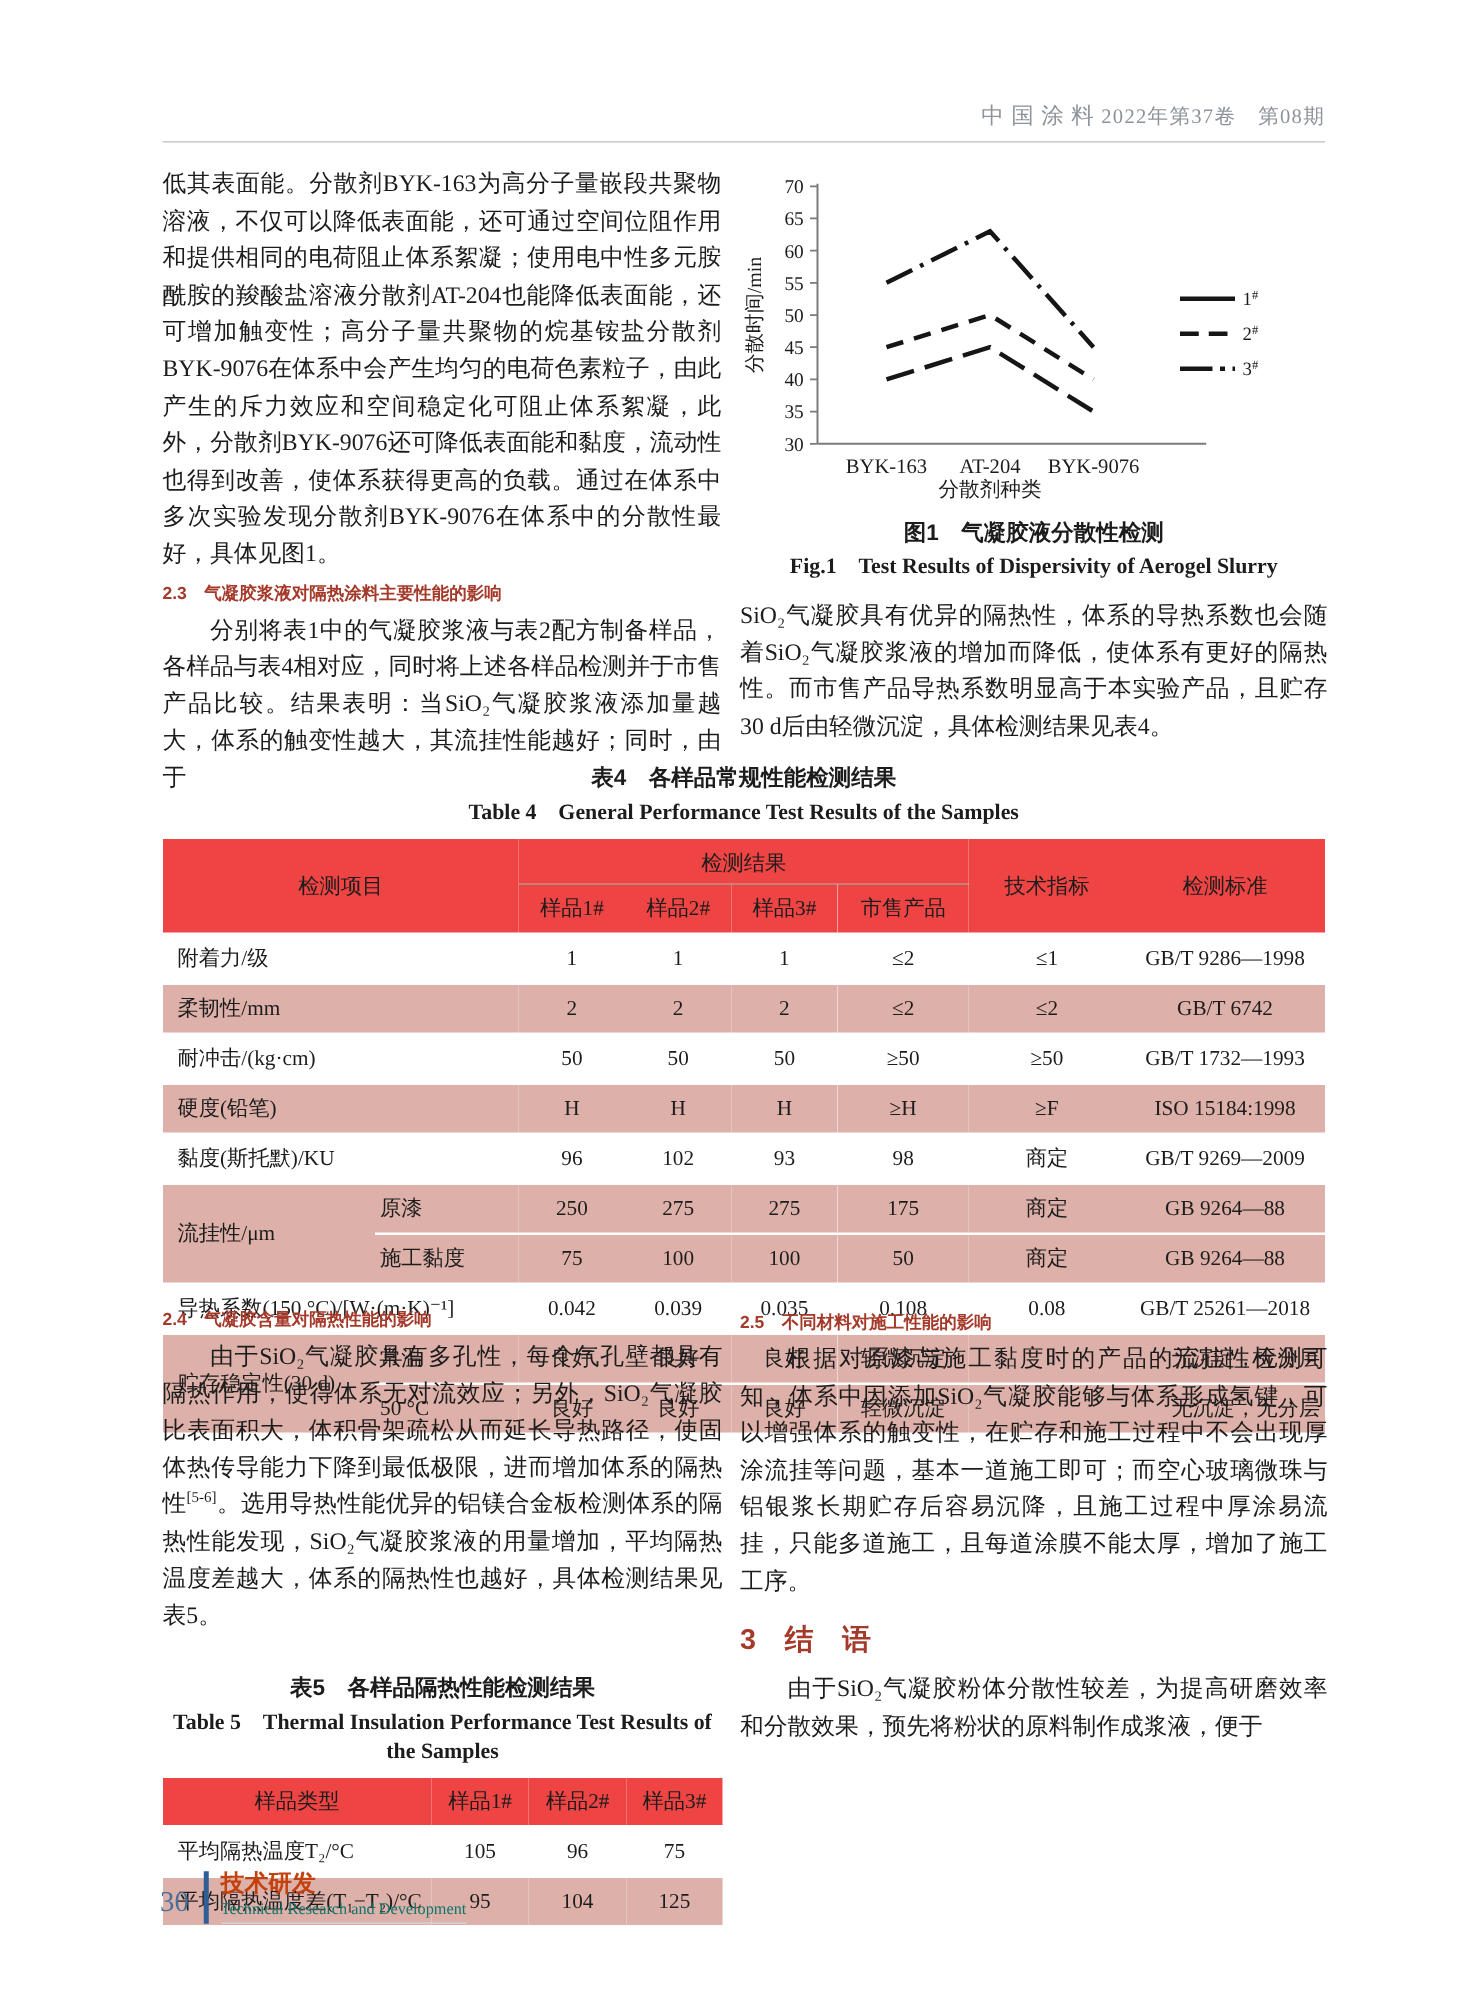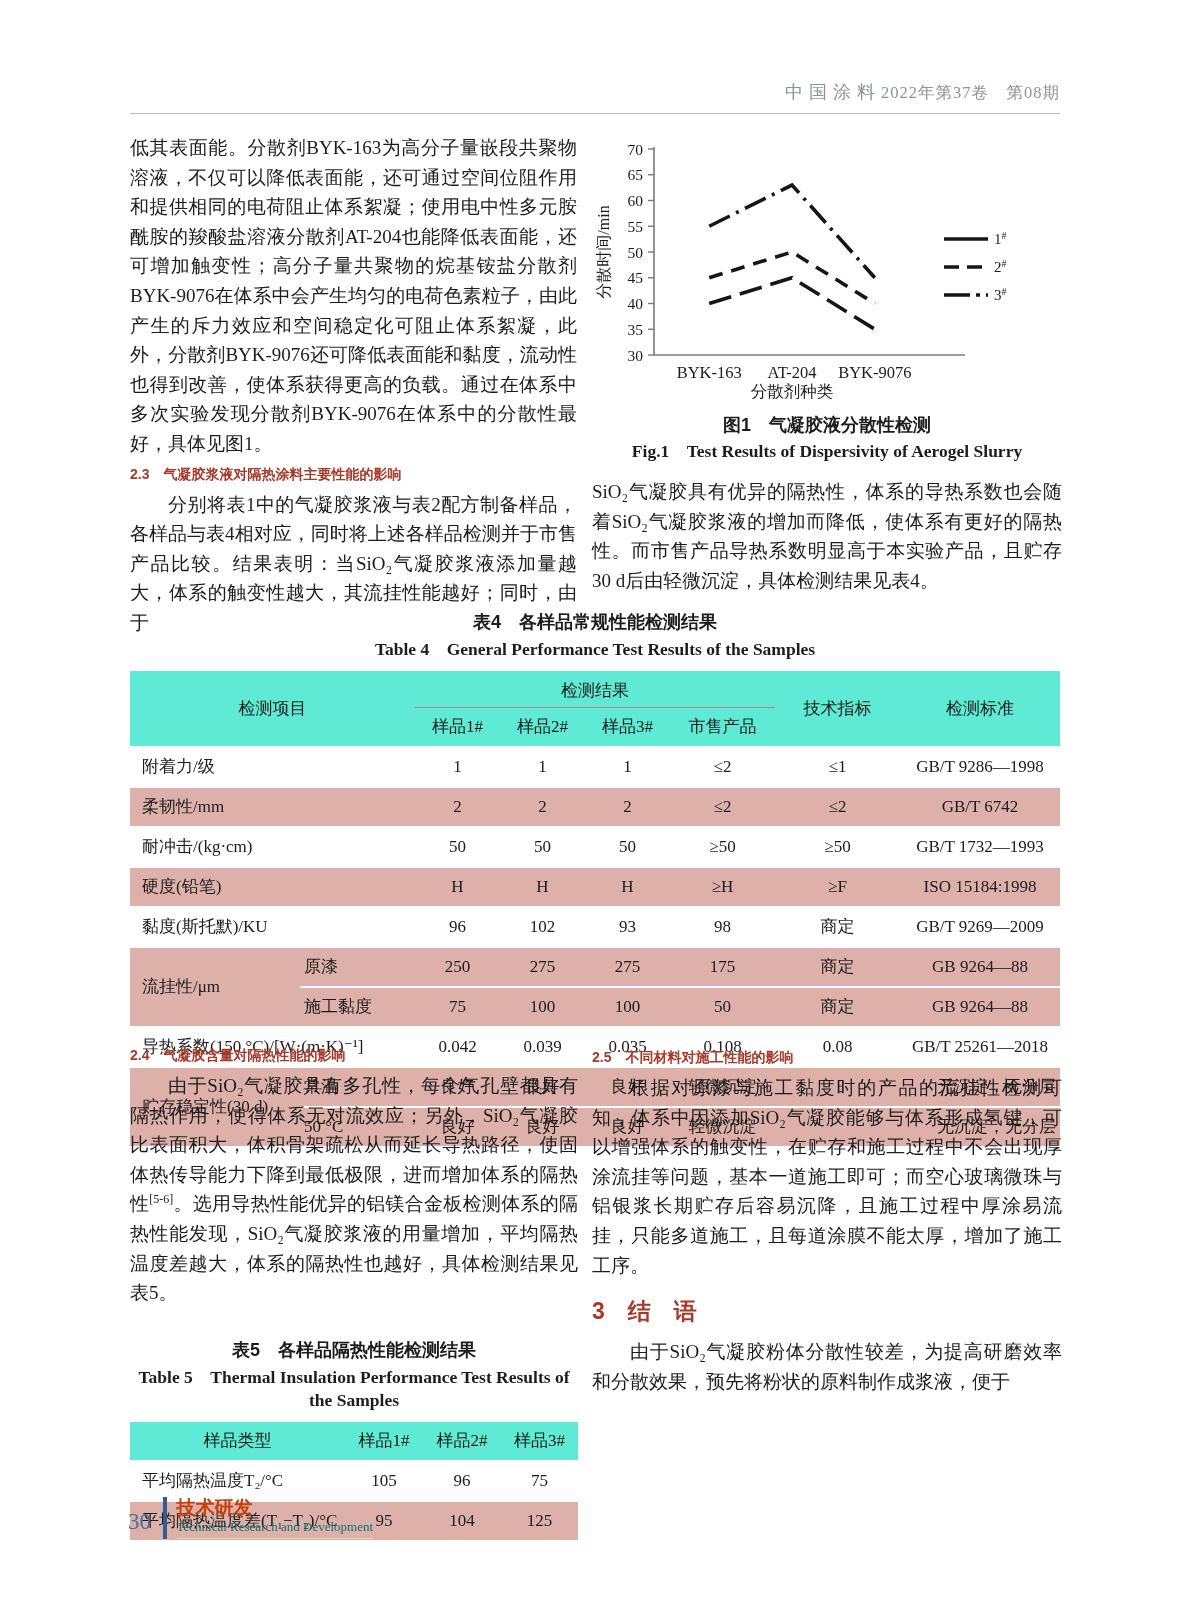--- a/index.html
+++ b/index.html
@@ -34,21 +34,21 @@
   .cap-en{font-weight:bold;font-size:17.5px;text-align:center;margin:2px 0 14px 0;}
   
   .tbl-title-cn{font-family:"Liberation Sans","DejaVu Sans",sans-serif;font-weight:bold;
     font-size:18px;text-align:center;margin:0 0 4px 0;}
   .tbl-title-en{font-weight:bold;font-size:17.5px;text-align:center;margin:0 0 10px 0;line-height:23px;}
   table{border-collapse:collapse;table-layout:fixed;font-size:17px;}
   #table4{width:930px;}
   #table5{width:448px;}
   th,td{padding:7.5px 4px;text-align:center;font-weight:normal;vertical-align:middle;
     overflow:hidden;white-space:nowrap;}
-  thead th{background:#5eead4;}
+  thead th{background:#ef4444;}
   .rowshade td{background:#ddb1a9;}
   tbody td{border-top:2px solid #ffffff;}
   .item-cell{text-align:left;padding-left:12px;}
   .sub-cell{text-align:left;padding-left:4px;}
   .tech-span{text-align:right;padding-left:8px;}
   .result-head{border-bottom:1.5px solid #b5867d;padding-bottom:5px;}
   .label-head{text-align:center;padding-left:4px;}
   
   #page-footer{top:1497px;left:128px;display:flex;align-items:stretch;}
   #footer-page-num{font-size:23px;color:#46709c;align-self:flex-end;margin-right:12px;padding-bottom:4px;}

